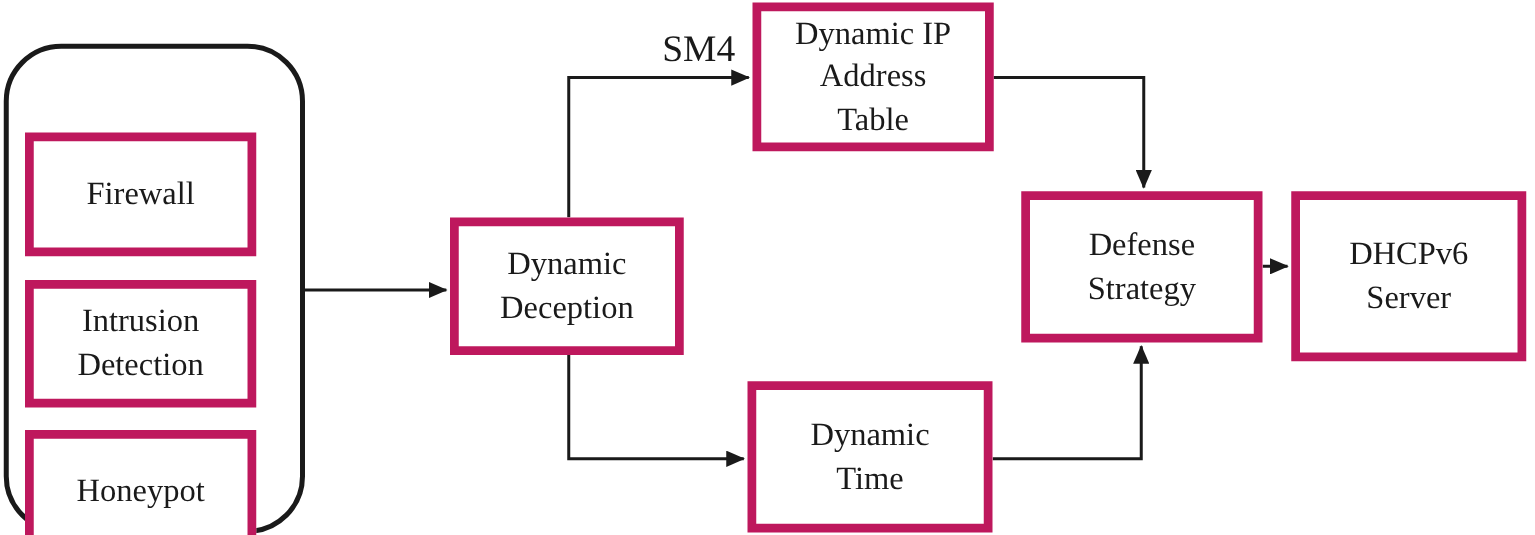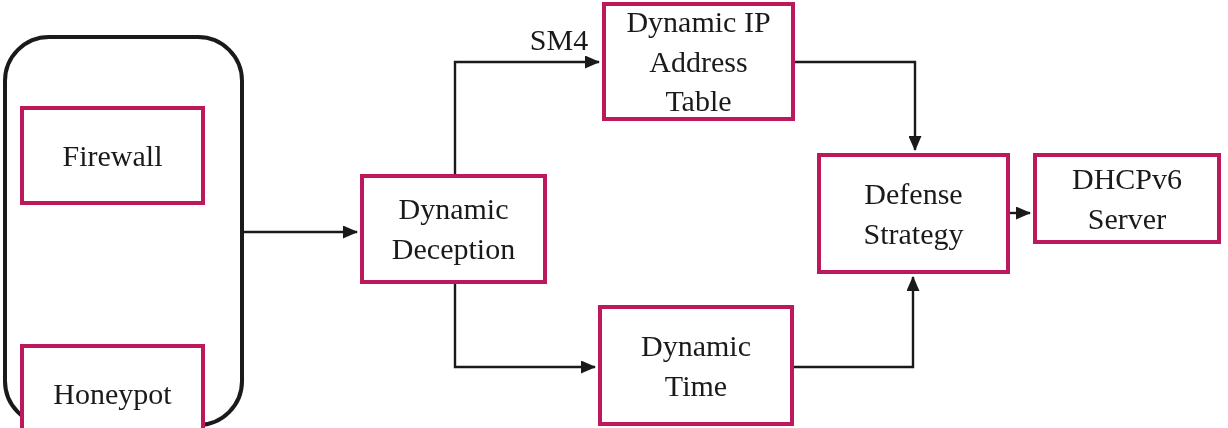--- a/index.html
+++ b/index.html
@@ -25,27 +25,27 @@
     pointer-events: none;
   }
   .connectors polyline, .connectors line {
     fill: none;
     stroke: #1a1a1a;
     stroke-width: 2.4;
   }
   .node {
     position: absolute;
     box-sizing: border-box;
-    border: 4px solid #be185d;
+    border: 7px solid #be185d;
     background: #ffffff;
     display: flex;
     align-items: center;
     justify-content: center;
     text-align: center;
-    font-size: 30px;
+    font-size: 26px;
     line-height: 1.33;
     white-space: pre-line;
   }
   .group-container {
     position: absolute;
     box-sizing: border-box;
     border: 4px solid #1a1a1a;
     border-radius: 46px;
     background: #ffffff;
     left: 3px;
@@ -53,21 +53,21 @@
     width: 241px;
     height: 392px;
   }
   .node-firewall            { left: 13px;   top: 67px;  width: 185px; height: 99px;  }
   .node-intrusion           { left: 13px;   top: 185px; width: 185px; height: 102px; }
   .node-honeypot            { left: 13px;   top: 305px; width: 185px; height: 99px;  }
   .node-dynamic-deception   { left: 360px;  top: 174px; width: 187px; height: 110px; }
   .node-dynamic-ip          { left: 602px;  top: 2px;   width: 193px; height: 119px; }
   .node-dynamic-time        { left: 598px;  top: 305px; width: 196px; height: 121px; }
   .node-defense-strategy    { left: 817px;  top: 153px; width: 193px; height: 121px; }
-  .node-dhcpv6-server       { left: 1033px; top: 153px; width: 188px; height: 91px; }
+  .node-dhcpv6-server       { left: 1033px; top: 153px; width: 188px; height: 136px; }
   .edge-label {
     position: absolute;
     font-size: 30px;
     line-height: 1.1;
     text-align: center;
     white-space: nowrap;
   }
   .label-uploading { left: 219px; top: 240px; width: 142px; }
   .label-sm4       { left: 510px; top: 23px;  width: 98px;  }
   .label-hmm       { left: 494px; top: 380px; width: 98px;  }
@@ -86,20 +86,22 @@
     <line x1="220" y1="232" x2="357" y2="232" marker-end="url(#arrowhead)"></line>
     <polyline points="455,174 455,62 599,62" marker-end="url(#arrowhead)"></polyline>
     <polyline points="794,62 915,62 915,150" marker-end="url(#arrowhead)"></polyline>
     <polyline points="455,284 455,367 595,367" marker-end="url(#arrowhead)"></polyline>
     <polyline points="794,367 913,367 913,277" marker-end="url(#arrowhead)"></polyline>
     <line x1="1010" y1="213" x2="1030" y2="213" marker-end="url(#arrowhead)"></line>
   </svg>
 
   <div class="group-container">
     <div class="node node-firewall">Firewall</div>
+    <div class="node node-intrusion">Intrusion
+Detection</div>
     <div class="node node-honeypot">Honeypot</div>
   </div>
 
   <div class="node node-dynamic-deception">Dynamic
 Deception</div>
 
   <div class="node node-dynamic-ip">Dynamic IP
 Address
 Table</div>
 

